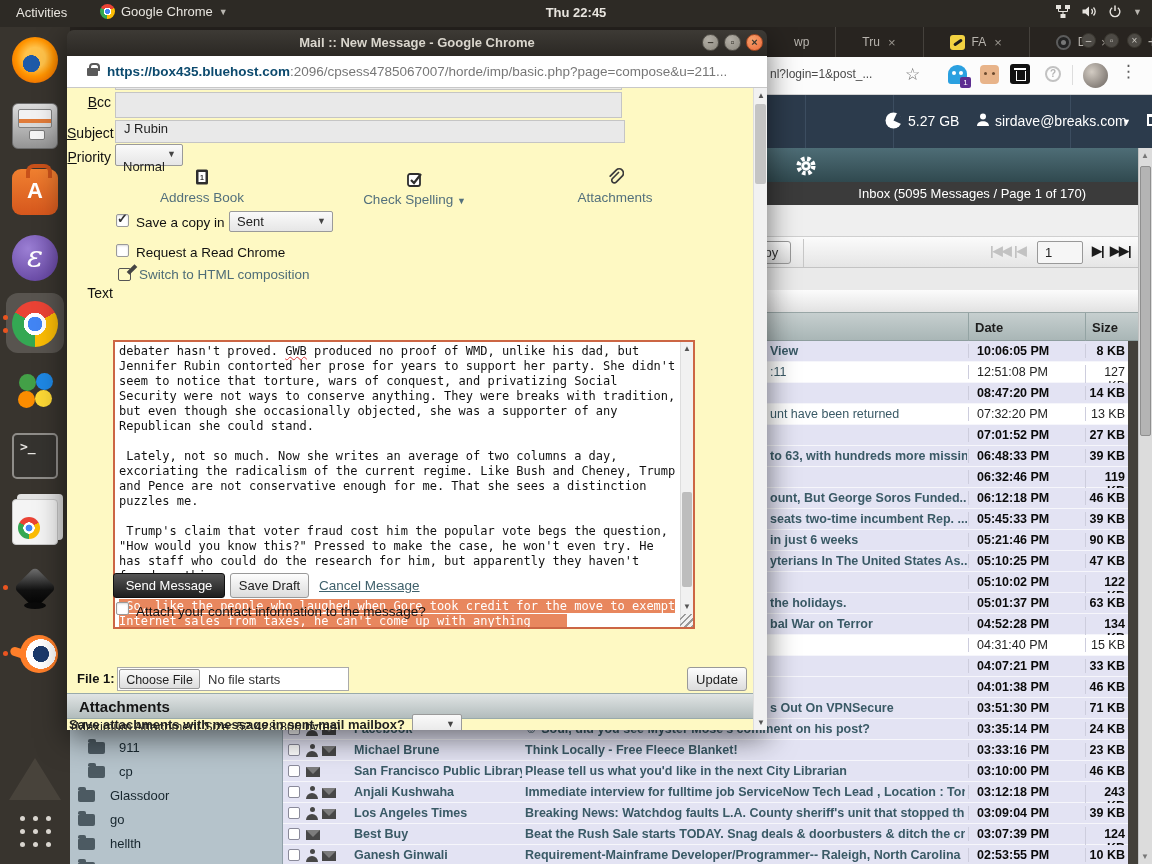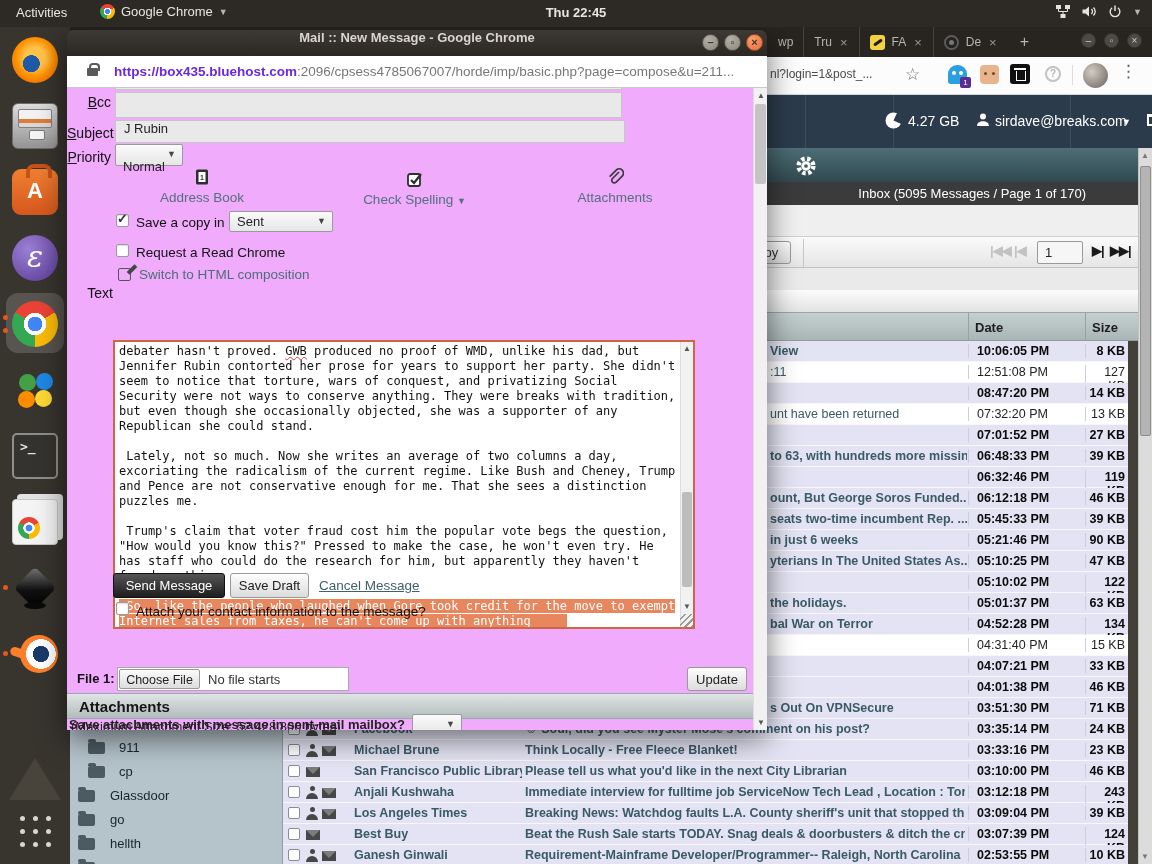--- a/index.html
+++ b/index.html
@@ -51,21 +51,21 @@
   .di-blender { border-radius:50%; background:transparent; }
   .di-blender::before { content:''; position:absolute; left:-2px; top:18px; width:22px; height:9px; border-radius:5px; background:#ff7f2a; transform:rotate(18deg); }
   .di-blender::after { content:''; position:absolute; right:0; top:4px; width:38px; height:38px; border-radius:50%; background:radial-gradient(circle at 55% 50%, #1b3a6b 0 28%, #fff 29% 52%, #ff7f2a 53%); }
   .di-showapps { background:transparent; }
   .di-showapps::before { content:''; position:absolute; left:8px; top:8px; width:5px; height:5px; border-radius:50%; background:#d9d5cf;
      box-shadow:13px 0 0 #d9d5cf, 26px 0 0 #d9d5cf, 0 13px 0 #d9d5cf, 13px 13px 0 #d9d5cf, 26px 13px 0 #d9d5cf, 0 26px 0 #d9d5cf, 13px 26px 0 #d9d5cf, 26px 26px 0 #d9d5cf; }
 
   
   .tabstrip { position:absolute; left:70px; top:27px; width:1082px; height:30px; background:#282420; z-index:1; }
   .tabs-dyn { position:absolute; left:698px; top:0; height:30px; display:flex; align-items:center; }
-  .tab { display:flex; align-items:center; gap:7px; padding:0 10px; height:30px; color:#b8b4ae; font-size:12px; }
+  .tab { display:flex; align-items:center; gap:7px; padding:0 26px; height:30px; color:#b8b4ae; font-size:12px; }
   .tab + .tab { border-left:1px solid #45413c; }
   .tclose { color:#9a968f; font-size:13px; padding:0 1px; }
   .tplus { color:#b8b4ae; font-size:16px; padding:0 12px; }
   .fav { width:15px; height:15px; flex:0 0 15px; position:relative; }
   .fav-y { background:#f2d241; border-radius:3px; }
   .fav-y::after { content:''; position:absolute; left:3px; top:6px; width:10px; height:3px; background:#1d1d1d; transform:rotate(-35deg); border-radius:2px; }
   .fav-d { background:#232323; border-radius:50%; border:2px solid #5c5c5c; }
   .fav-d::after { content:''; position:absolute; left:3px; top:3px; width:5px; height:5px; border-radius:50%; background:#777; }
   .winctl { position:absolute; right:10px; top:6px; display:flex; gap:8px; }
   .wc { width:15px; height:15px; border-radius:50%; background:#4d4a45; border:1px solid #39362f; color:#cfccc5; font-size:10px; line-height:13px; text-align:center; }
@@ -129,30 +129,30 @@
   .mc-size { position:absolute; left:802px; top:3px; width:43px; padding-right:3px; text-align:right; color:#0a0a0a; font-weight:bold; border-left:1px solid #cdcddd; }
   .mrow.read .mc-subj, .mrow.read .mc-frag, .mrow.read .mc-sender { font-weight:normal; }
   .mrow.read .mc-date, .mrow.read .mc-size { font-weight:normal; color:#222; }
   .wm-scroll { position:absolute; left:1138px; top:148px; width:14px; height:716px; background:#dcdcdc; border-left:1px solid #c2c2c2; z-index:1; }
   .ws-up { position:absolute; left:2px; top:3px; font-size:8px; color:#777; }
   .ws-dn { position:absolute; left:2px; bottom:3px; font-size:8px; color:#777; }
   .ws-thumb { position:absolute; left:1px; top:18px; width:11px; height:270px; background:#b4b4b4; border:1px solid #8f8f8f; border-radius:2px; }
 
   
   .compose { position:absolute; left:67px; top:30px; width:700px; height:700px; z-index:20; box-shadow:0 8px 30px rgba(0,0,0,.55); border-radius:7px 7px 0 0; }
-  .c-title { position:absolute; left:0; top:0; width:700px; height:26px; background:linear-gradient(#3d3a35,#2b2824); border-radius:7px 7px 0 0; color:#dad6cd; font-size:13px; font-weight:bold; text-align:center; }
+  .c-title { position:absolute; left:0; top:0; width:700px; height:26px; background:linear-gradient(#3d3a35,#2b2824); border-radius:7px 7px 0 0; color:#dad6cd; font-size:13px; font-weight:bold; text-align:center; padding-top:5px; }
   .c-btns { position:absolute; right:4px; top:4px; display:flex; gap:5px; }
   .cb { width:17px; height:17px; border-radius:50%; background:radial-gradient(circle at 35% 30%, #b3afa6, #8b877d); border:1px solid #55524b; color:#3a372f; font-size:11px; line-height:15px; text-align:center; font-weight:bold; }
   .cb.close { background:radial-gradient(circle at 35% 30%, #f7a06b, #ed6b3c); border-color:#a84a22; }
   .c-url { position:absolute; left:0; top:26px; width:700px; height:32px; background:#fff; border-bottom:1px solid #c8c8c8; }
   .lock { position:absolute; left:20px; top:12px; width:11px; height:8px; background:#5a5a5a; border-radius:1px; }
   .lock::before { content:''; position:absolute; left:2px; top:-5px; width:7px; height:6px; border:2px solid #5a5a5a; border-bottom:none; border-radius:4px 4px 0 0; }
   .c-urltext { position:absolute; left:40px; top:8px; font-size:13.5px; color:#777; white-space:nowrap; }
-  .c-urltext b { color:#6d28d9; font-weight:bold;margin-left:7px; }
-  .c-body { position:absolute; left:0; top:58px; width:700px; height:642px; background:#f0abfc; overflow:hidden; }
+  .c-urltext b { color:#0c4a6e; font-weight:bold; }
+  .c-body { position:absolute; left:0; top:58px; width:700px; height:642px; background:#fef9c3; overflow:hidden; }
   .f-label { position:absolute; font-size:14px; color:#111; text-align:right; }
   .ul-first::first-letter { text-decoration:underline; }
   .f-input { position:absolute; background:#e9e9e9; border:1px solid #c5c5c5; font-size:13px; color:#222; padding:0 0 0 8px; }
   .f-select { position:absolute; background:linear-gradient(#fafafa,#e6e6e6); border:1px solid #9a9a9a; border-radius:2px; font-size:13px; color:#222; padding:2px 4px 0 7px; }
   .f-select .dd { float:right; font-size:9px; color:#444; margin:2px 2px 0 10px; }
   .tb-item { position:absolute; text-align:center; color:#53707c; font-size:13.5px; }
   .tb-ico { display:block; margin:0 auto 4px auto; }
   .cb-box { position:absolute; width:13px; height:13px; background:#fff; border:1px solid #9a9a9a; border-radius:2px; box-shadow:inset 0 1px 2px rgba(0,0,0,.15); }
   .cb-box.checked::after { content:'✓'; position:absolute; left:0px; top:-4px; font-size:13px; font-weight:bold; color:#333; }
   .opt-label { position:absolute; font-size:13.5px; color:#111; }
@@ -230,21 +230,21 @@
   </div>
 
   <div class="wm-navy">
     <div class="nav-sep" style="left:735px"></div>
     <div class="nav-sep" style="left:823px"></div>
     <div class="nav-sep" style="left:1000px"></div>
     <svg class="navy-ico" style="left:815px" width="17" height="17" viewBox="0 0 16 16">
         <circle cx="8" cy="8" r="7.5" fill="#fff"></circle>
         <path d="M8 8L8 0A8 8 0 0116 8z" fill="#2c3b4c" transform="rotate(25 8 8)"></path>
       </svg>
-    <div class="wm-quota">4.27 GB</div>
+    <div class="wm-quota">5.27 GB</div>
     <svg class="navy-ico" style="left:905px" width="16" height="16" viewBox="0 0 16 16">
         <path d="M8 7.5a3 3 0 100-6 3 3 0 000 6zM2 14c0-3.2 2.7-4.8 6-4.8s6 1.6 6 4.8z" fill="#fff"></path>
       </svg>
     <div class="wm-account">sirdave@breaks.com</div>
     <div style="position:absolute;left:1052px;top:22px;font-size:9px">▼</div>
     <svg class="navy-ico" style="left:1075px" width="16" height="16" viewBox="0 0 16 16">
         <path d="M2 2h7v3H4v7h5v2H2z" fill="#fff"></path>
         <path d="M8 8h5M11 5.5L14 8l-3 2.5" stroke="#fff" stroke-width="1.8" fill="none"></path>
       </svg>
 

